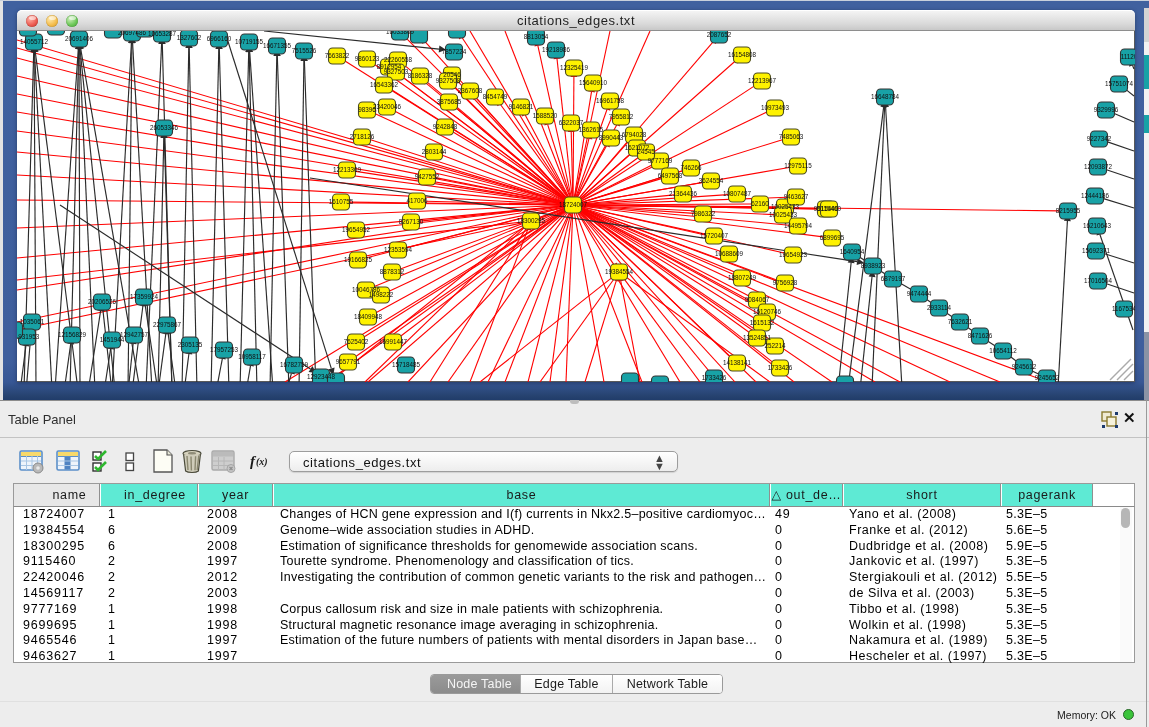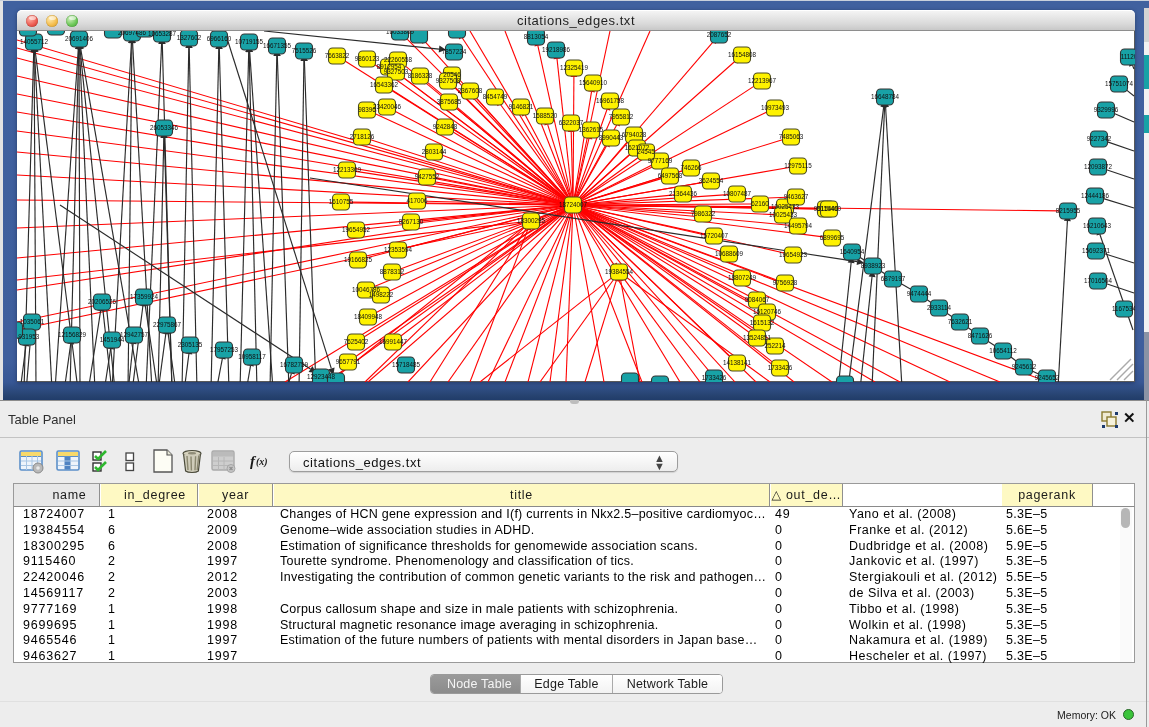--- a/index.html
+++ b/index.html
@@ -42,21 +42,21 @@
   border-radius:0 0 3px 3px; background:#bdbdbd; }
 #dropdown { position:absolute; left:289px; top:451px; width:389px; height:21px;
   border:1px solid #9d9d9d; border-radius:5px;
   background:linear-gradient(#ffffff, #ededed);
   box-shadow:0 1px 1px rgba(0,0,0,0.12); }
 #dropdown .txt { position:absolute; left:13px; top:3px; font-size:13px; letter-spacing:0.55px; color:#111; }
 #dropdown .arr { position:absolute; right:12px; top:2px; font-size:11px; color:#444;
   line-height:8px; text-align:center; }
 #thead { position:absolute; left:13px; top:483px; width:1122px; height:24px;
   background:#ffffff; border:1px solid #9a9a9a; border-bottom:1px solid #8a8a8a; }
-.hc { position:absolute; top:0; height:22px; background:#fef9c3;
+.hc { position:absolute; top:0; height:22px; background:#5eead4;
   border-right:1px solid #8f8f8f; font-size:12.5px; color:#1a1a1a; letter-spacing:0.7px;
   text-align:center; line-height:22px; }
 #tbody { position:absolute; left:13px; top:507px; width:1122px; height:156px;
   background:#ffffff; border-left:1px solid #9a9a9a; border-right:1px solid #9a9a9a;
   border-bottom:1px solid #9a9a9a; }
 .trow { position:absolute; left:0; width:1149px; height:16px; font-size:12.5px; color:#000; }
 .trow span { position:absolute; top:0; white-space:nowrap; }
 #sbar { position:absolute; left:1120px; top:507px; width:12px; height:155px;
   background:#fafafa; }
 #sthumb { position:absolute; left:1121px; top:508px; width:9px; height:20px;
@@ -827,22 +827,23 @@
 </svg>
 
   <div id="dropdown">
       <span class="txt">citations_edges.txt</span>
     <div class="arr">▲<br>▼</div>
     </div>
   <div id="thead">
     <div class="hc" style="left:0;width:86px;background:#e7e7e7;text-indent:26px">name</div>
     <div class="hc" style="left:87px;width:97px;text-indent:12px">in_degree</div>
     <div class="hc" style="left:185px;width:74px">year</div>
-    <div class="hc" style="left:260px;width:496px">title</div>
+    <div class="hc" style="left:260px;width:496px">base</div>
     <div class="hc" style="left:757px;width:72px">△ out_de…</div>
+    <div class="hc" style="left:830px;width:157px">short</div>
     <div class="hc" style="left:988px;width:91px">pagerank</div>
   </div>
   <div id="tbody"></div>
   <div class="trow" style="top:507px">
       <span style="left:23px;letter-spacing:0.8px">18724007</span>
       <span style="left:108px;letter-spacing:0.8px">1</span>
       <span style="left:207px;letter-spacing:0.8px">2008</span>
       <span style="left:280px;letter-spacing:0.25px">Changes of HCN gene expression and I(f) currents in Nkx2.5–positive cardiomyoc…</span>
       <span style="left:775px;letter-spacing:0.8px">49</span>
       <span style="left:849px;letter-spacing:0.5px">Yano et al. (2008)</span>
@@ -889,21 +890,21 @@
       <span style="left:108px;letter-spacing:0.8px">2</span>
       <span style="left:207px;letter-spacing:0.8px">2003</span>
       <span style="left:775px;letter-spacing:0.8px">0</span>
       <span style="left:849px;letter-spacing:0.5px">de Silva et al. (2003)</span>
       <span style="left:1006px;letter-spacing:0.3px">5.3E–5</span>
     </div>
     <div class="trow" style="top:602px">
       <span style="left:23px;letter-spacing:0.8px">9777169</span>
       <span style="left:108px;letter-spacing:0.8px">1</span>
       <span style="left:207px;letter-spacing:0.8px">1998</span>
-      <span style="left:280px;letter-spacing:0.25px">Corpus callosum shape and size in male patients with schizophrenia.</span>
+      <span style="left:280px;letter-spacing:0.25px">Corpus callosum risk and size in male patients with schizophrenia.</span>
       <span style="left:775px;letter-spacing:0.8px">0</span>
       <span style="left:849px;letter-spacing:0.5px">Tibbo et al. (1998)</span>
       <span style="left:1006px;letter-spacing:0.3px">5.3E–5</span>
     </div>
     <div class="trow" style="top:618px">
       <span style="left:23px;letter-spacing:0.8px">9699695</span>
       <span style="left:108px;letter-spacing:0.8px">1</span>
       <span style="left:207px;letter-spacing:0.8px">1998</span>
       <span style="left:280px;letter-spacing:0.25px">Structural magnetic resonance image averaging in schizophrenia.</span>
       <span style="left:775px;letter-spacing:0.8px">0</span>

